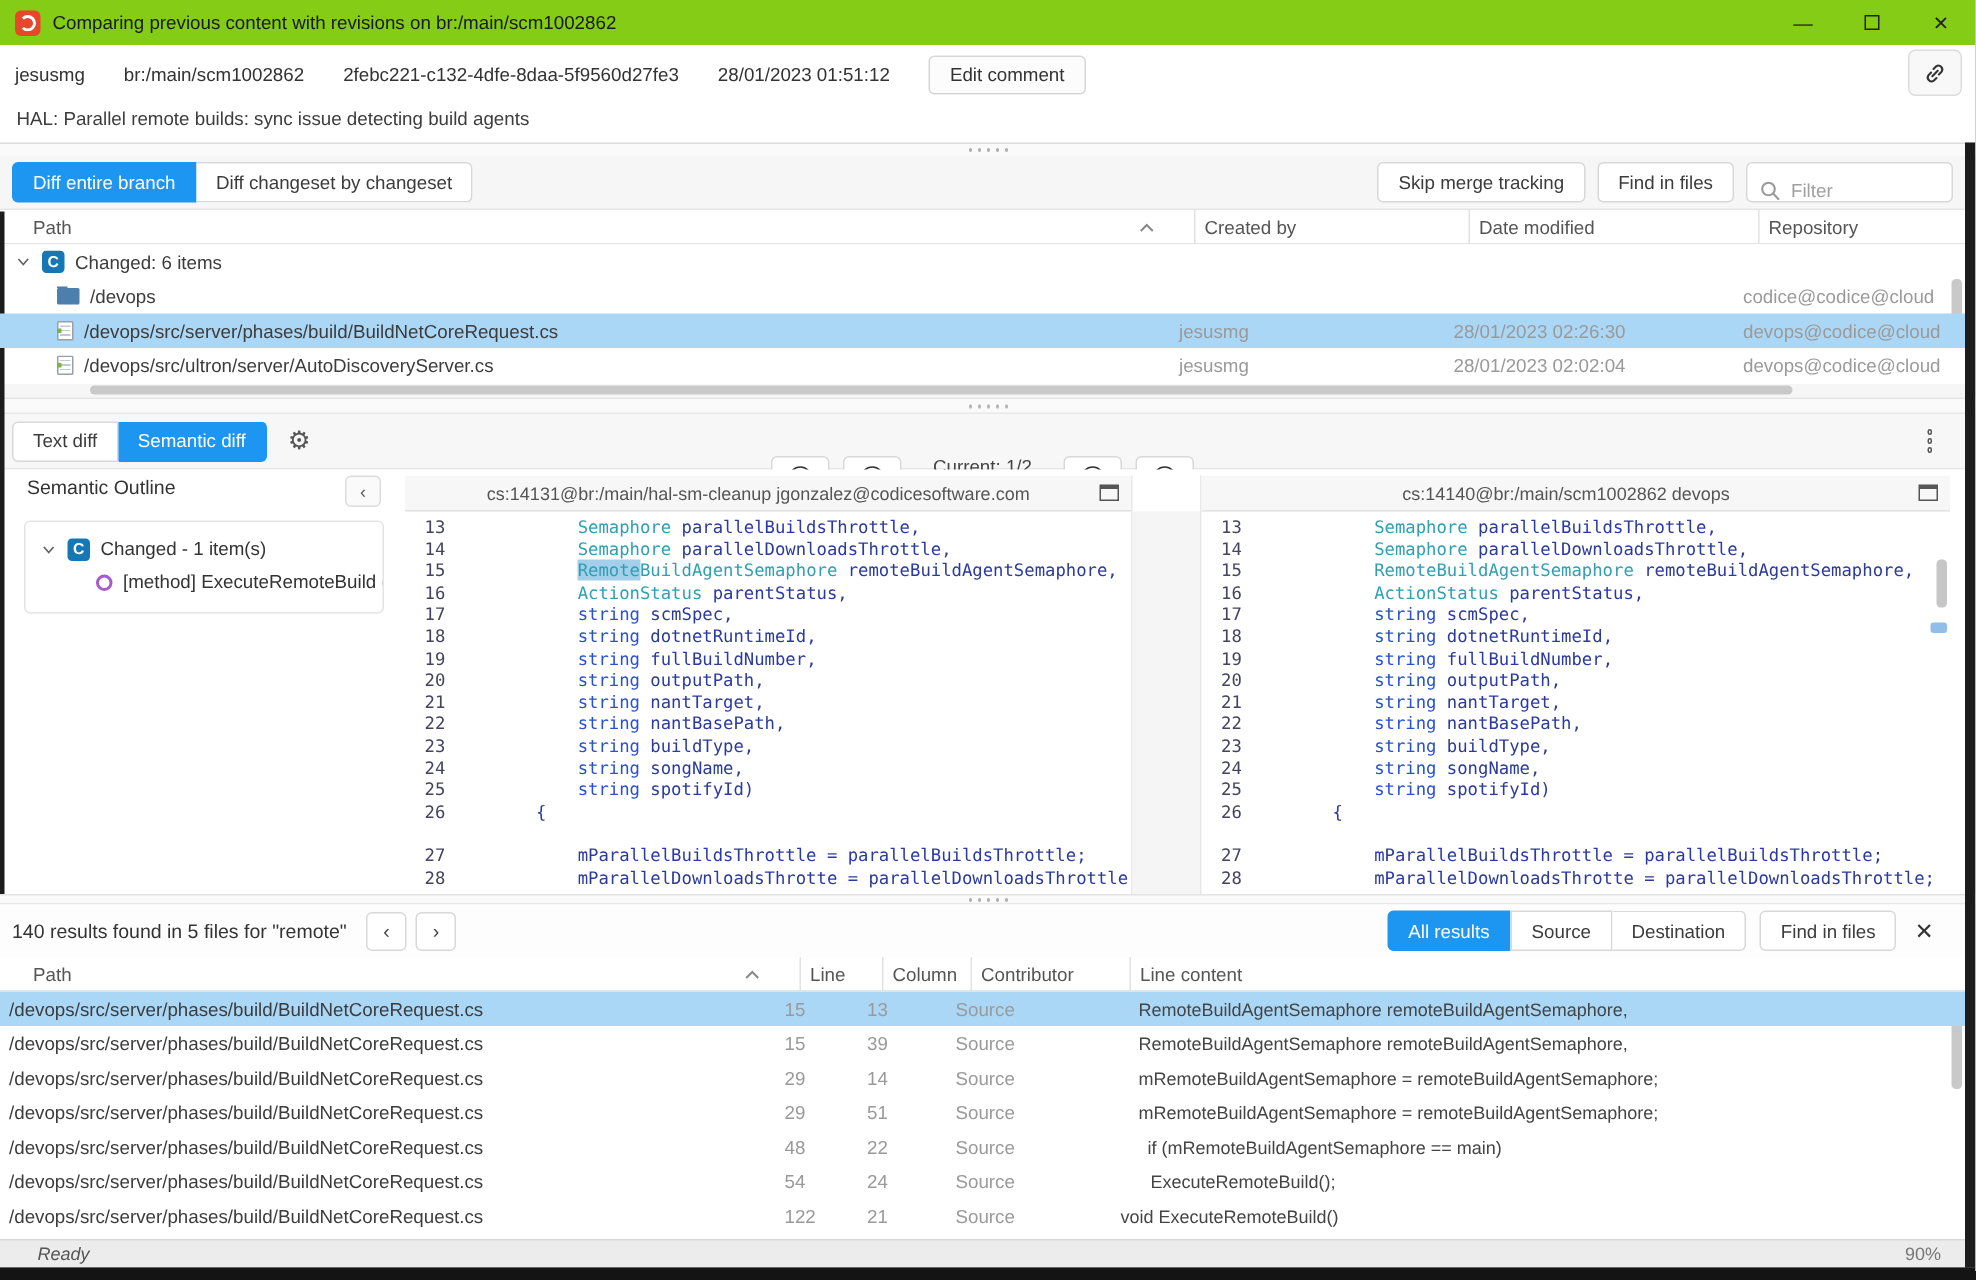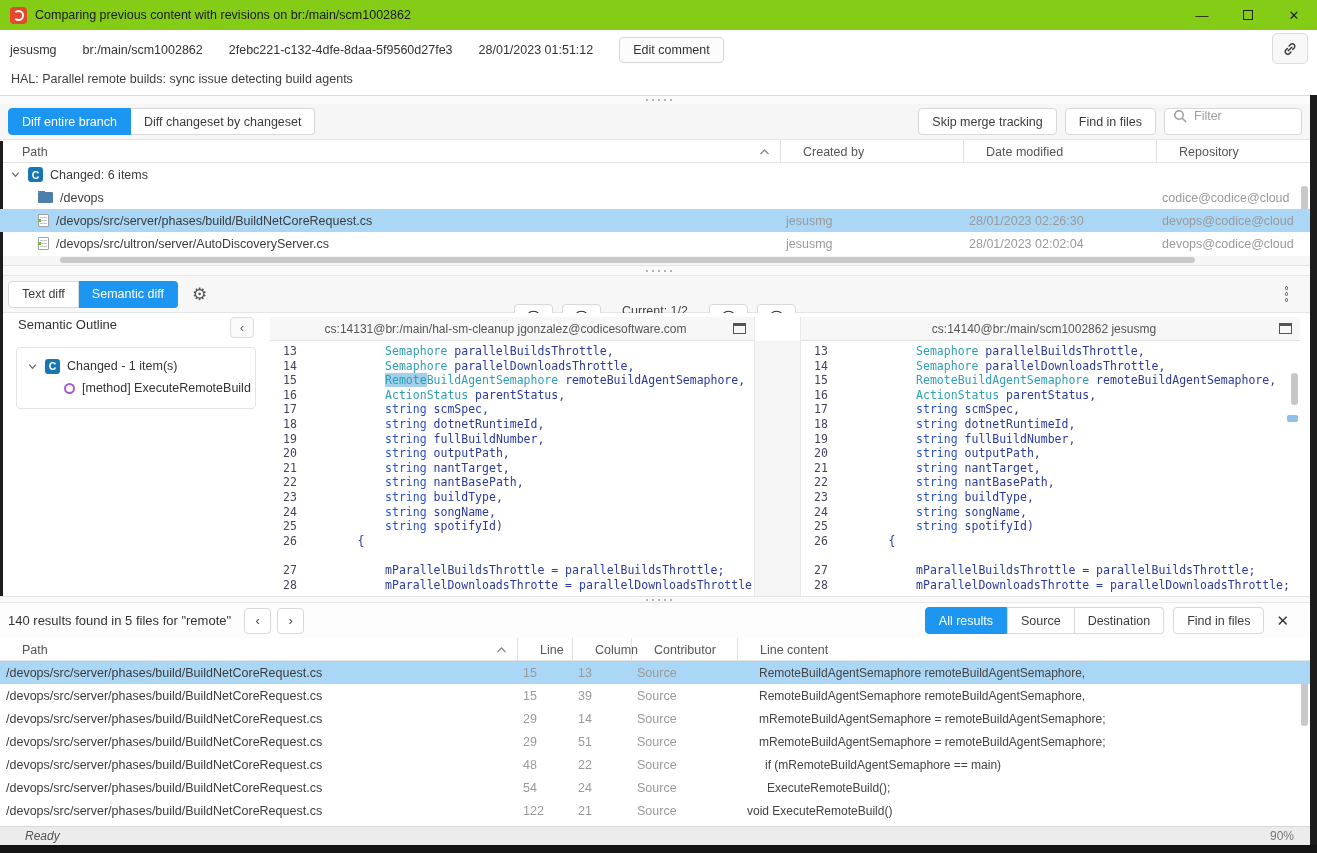--- a/index.html
+++ b/index.html
@@ -48,40 +48,40 @@
   .seg { display:flex; }
   .seg .seg-btn { height:27px; display:flex; align-items:center; padding:0 13px; font-size:12.5px;
     border:1px solid #d8d8d8; background:#fff; color:#3c3c3c; }
   .seg .seg-btn:first-child { border-radius:4px 0 0 4px; }
   .seg .seg-btn:last-child { border-radius:0 4px 4px 0; border-left:none; }
   .seg .seg-btn.active { background:#1d96f2; border-color:#1d96f2; color:#fff; }
   .btn { height:27px; display:flex; align-items:center; padding:0 13px; font-size:12.5px;
     border:1px solid #d8d8d8; border-radius:4px; background:#fff; color:#3c3c3c; }
   .spacer { flex:1; }
   .filter-box { width:138px; height:27px; border:1px solid #d8d8d8; border-radius:4px; background:#fff;
-    display:flex; align-items:flex-start; padding:0 8px; gap:7px; margin-left:8px; }
+    display:flex; align-items:flex-end; padding:0 8px; gap:7px; margin-left:8px; }
   .filter-box input { border:none; outline:none; width:90px; font-size:12.5px; color:#444;
     font-family:"Liberation Sans", sans-serif; background:transparent; }
   .filter-box input::placeholder { color:#a0a0a0; }
 
   .toolbar2 { position:absolute; top:276px; left:0; right:7px; height:37px; background:#f7f7f7;
     border-bottom:1px solid #e5e5e5; display:flex; align-items:center; padding:0 8px; }
   .gear { font-size:17px; color:#555; margin-left:14px; font-family:"DejaVu Sans", sans-serif; }
   .navgroup { position:absolute; left:50%; transform:translateX(-50%); display:flex; align-items:flex-start; gap:9px;margin-top:48px; }
   .nav-btn { width:39px; height:29px; border:1px solid #d8d8d8; border-radius:4px; background:#fff;
     display:flex; align-items:center; justify-content:center; }
   .current-label { font-size:12.5px; color:#444; margin:0 12px; }
   .kebab { margin-left:auto; margin-right:14px; display:flex; flex-direction:column; gap:2.5px; }
   .kebab i { width:3.5px; height:3.5px; border:1px solid #555; border-radius:50%; display:block; }
 
   
   .thead { position:absolute; left:0; right:7px; height:23px; display:grid; background:#fff;
     border-bottom:1px solid #e4e4e4; font-size:12.5px; color:#555; align-items:center; }
   .thead1 { top:140px; grid-template-columns:780px 183px 193px 1fr; }
-  .thead .hcell { padding-left:22px; height:23px; display:flex; align-items:center; position:relative; }
+  .thead .hcell { padding-left:6px; height:23px; display:flex; align-items:center; position:relative;margin-left:16px; }
   .thead .hcell + .hcell { border-left:1px solid #e2e2e2; }
   .sort-up { position:absolute; right:10px; }
   .rows1 { position:absolute; top:163px; left:0; right:7px; height:93px; background:#fff; }
   .row { display:grid; height:23px; align-items:center; font-size:12.5px; color:#3c3c3c; background:#fff; }
   .rows1 .row { grid-template-columns:780px 183px 193px 1fr; }
   .row.selected { background:#abd7f6; position:relative; z-index:9; }
   .cell { padding-left:6px; white-space:nowrap; overflow:hidden; display:flex; align-items:center; gap:7px; }
   .muted { color:#9a9a9a; }
   .c-badge { width:15px; height:15px; border-radius:3px; background:#1578b5; color:#fff; font-size:10.5px;
     font-weight:bold; display:inline-flex; align-items:center; justify-content:center; flex:0 0 15px; }
@@ -363,21 +363,21 @@
             <div class="code-row"><span class="ln"></span><span style="white-space:pre"></span></div>
             <div class="code-row"><span class="ln">27</span><span style="white-space:pre">            </span><span class="tok-plain">mParallelBuildsThrottle = parallelBuildsThrottle;</span></div>
             <div class="code-row"><span class="ln">28</span><span style="white-space:pre">            </span><span class="tok-plain">mParallelDownloadsThrotte = parallelDownloadsThrottle;</span></div>
           </div>
     </div>
 
     <div class="gutter"></div>
 
     <div class="panel panel-right">
       <div class="panel-head">
-        <span class="panel-title">cs:14140@br:/main/scm1002862 jesusmg</span>
+        <span class="panel-title">cs:14140@br:/main/scm1002862 devops</span>
         <span class="win-ic"></span>
       </div>
       <div class="code" id="code-right">
             <div class="code-row"><span class="ln">13</span><span style="white-space:pre">            </span><span class="tok-type">Semaphore</span><span class="tok-plain"> parallelBuildsThrottle,</span></div>
             <div class="code-row"><span class="ln">14</span><span style="white-space:pre">            </span><span class="tok-type">Semaphore</span><span class="tok-plain"> parallelDownloadsThrottle,</span></div>
             <div class="code-row"><span class="ln">15</span><span style="white-space:pre">            </span><span class="tok-type">RemoteBuildAgentSemaphore</span><span class="tok-plain"> remoteBuildAgentSemaphore,</span></div>
             <div class="code-row"><span class="ln">16</span><span style="white-space:pre">            </span><span class="tok-type">ActionStatus</span><span class="tok-plain"> parentStatus,</span></div>
             <div class="code-row"><span class="ln">17</span><span style="white-space:pre">            </span><span class="tok-kw">string</span><span class="tok-plain"> scmSpec,</span></div>
             <div class="code-row"><span class="ln">18</span><span style="white-space:pre">            </span><span class="tok-kw">string</span><span class="tok-plain"> dotnetRuntimeId,</span></div>
             <div class="code-row"><span class="ln">19</span><span style="white-space:pre">            </span><span class="tok-kw">string</span><span class="tok-plain"> fullBuildNumber,</span></div>

